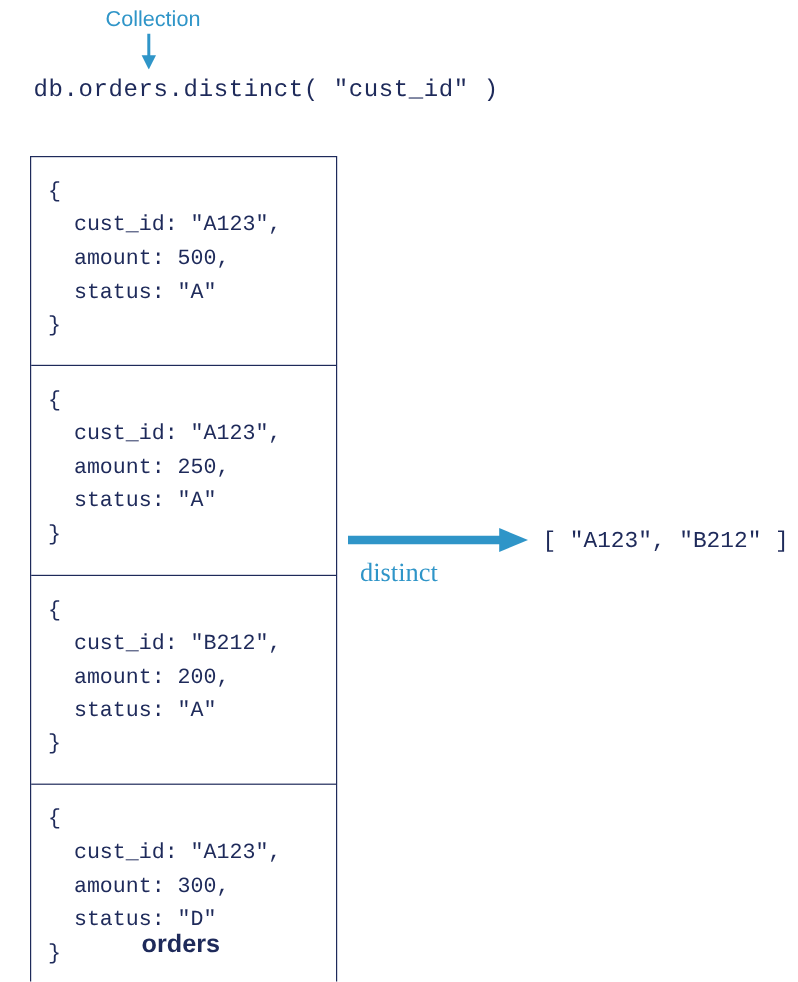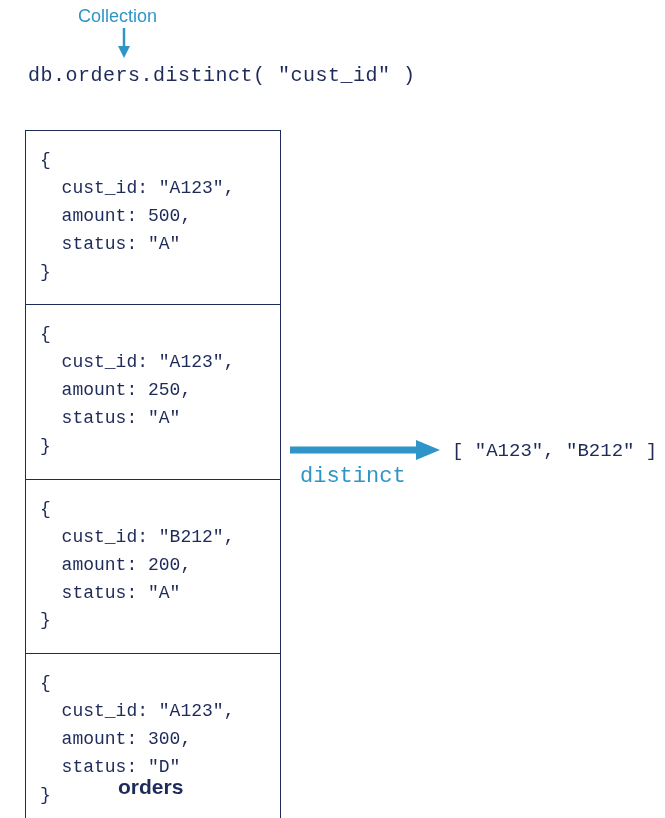--- a/index.html
+++ b/index.html
@@ -50,33 +50,33 @@
     font-size: 21px;
     font-family: -apple-system, BlinkMacSystemFont, "Segoe UI", sans-serif;
     font-weight: bold;
   }
   .arrow-right {
     position: absolute;
   }
   .distinct-label {
     position: absolute;
     color: #2f95c8;
-    font-family: Liberation Mono, monospace;
+    font-family: Liberation Serif, serif;
     font-size: 22px;
   }
   .result {
     position: absolute;
     font-size: 19px;
     white-space: nowrap;
   }
 </style>
 </head>
 <body>
 
-<div class="annotation" style="left:78px; top:6px;">Collection</div>
+<div class="annotation" style="left:88px; top:6px;">Collection</div>
 
 <svg class="arrow-down" style="left:114px; top:28px;" width="20" height="30">
   <line x1="10" y1="0" x2="10" y2="20" stroke="#2f95c8" stroke-width="2.5"></line>
   <polygon points="10,30 4,18 16,18" fill="#2f95c8"></polygon>
 </svg>
 
 <div class="query-line" style="left:28px; top:64px;">db.orders.distinct( "cust_id" )</div>
 
 <div class="collection-box">
   <div class="doc">{

